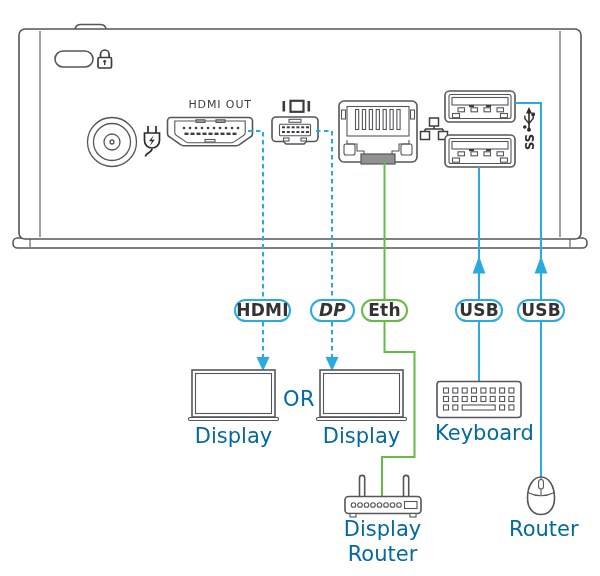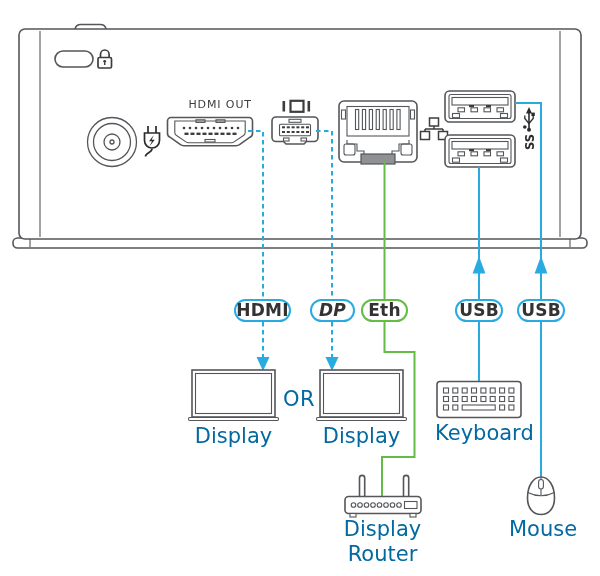--- a/index.html
+++ b/index.html
@@ -291,13 +291,13 @@
 <div class="pill" style="left:310px;width:45px;font-style:italic;">DP</div>
 <div class="pill green" style="left:361px;width:47px;">Eth</div>
 <div class="pill" style="left:455px;width:48px;">USB</div>
 <div class="pill" style="left:517px;width:48px;">USB</div>
 
 <div class="lbl" style="left:191px;top:424px;width:85px;">Display</div>
 <div class="lbl" style="left:281px;top:387px;width:36px;letter-spacing:0.5px;">OR</div>
 <div class="lbl" style="left:319px;top:424px;width:85px;">Display</div>
 <div class="lbl" style="left:435px;top:421px;width:88px;">Keyboard</div>
 <div class="lbl" style="left:340px;top:517px;width:85px;">Display Router</div>
-<div class="lbl" style="left:509px;top:517px;width:64px;">Mouse</div>
+<div class="lbl" style="left:509px;top:517px;width:64px;">Router</div>
 
 </body></html>

